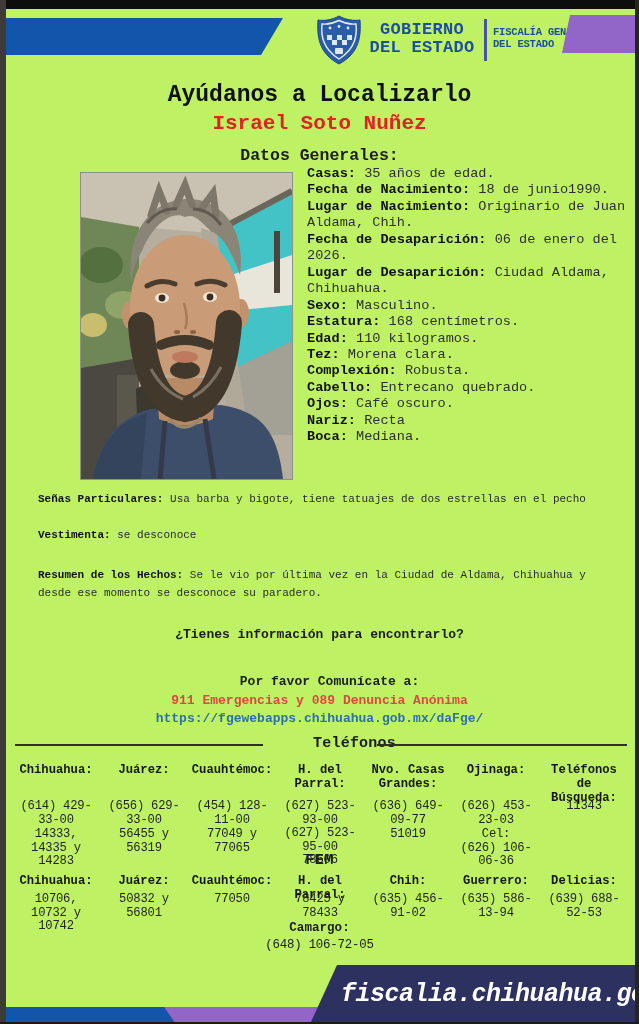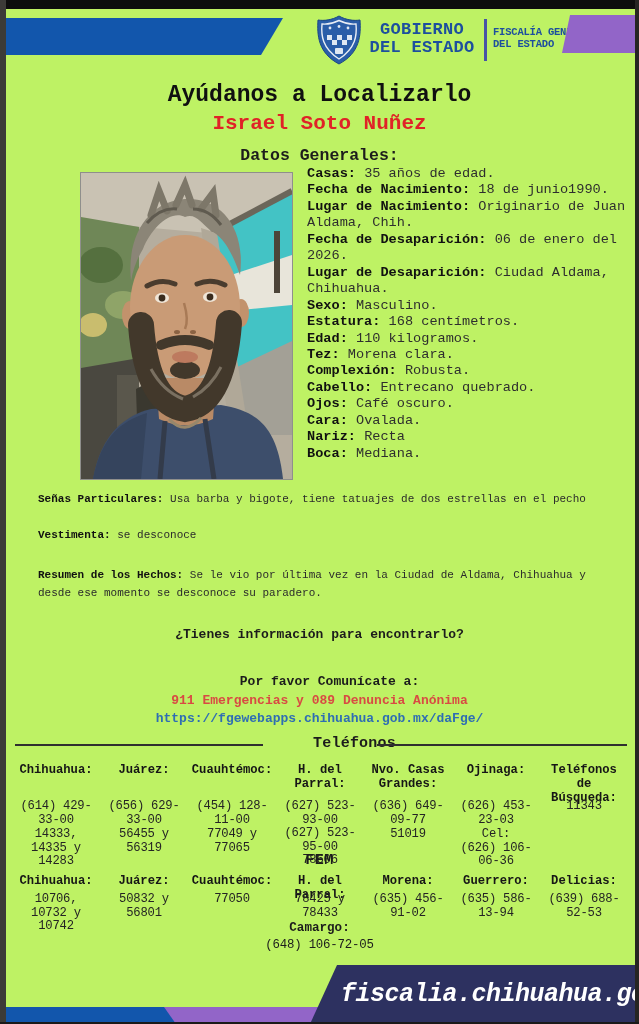--- a/index.html
+++ b/index.html
@@ -166,21 +166,20 @@
     <div><span class="lbl">Lugar de Nacimiento:</span> <span>Originario de Juan Aldama, Chih.</span></div>
     <div><span class="lbl">Fecha de Desaparición:</span> <span>06 de enero del 2026.</span></div>
     <div><span class="lbl">Lugar de Desaparición:</span> <span>Ciudad Aldama, Chihuahua.</span></div>
     <div><span class="lbl">Sexo:</span> <span>Masculino.</span></div>
     <div><span class="lbl">Estatura:</span> <span>168 centímetros.</span></div>
     <div><span class="lbl">Edad:</span> <span>110 kilogramos.</span></div>
     <div><span class="lbl">Tez:</span> <span>Morena clara.</span></div>
     <div><span class="lbl">Complexión:</span> <span>Robusta.</span></div>
     <div><span class="lbl">Cabello:</span> <span>Entrecano quebrado.</span></div>
     <div><span class="lbl">Ojos:</span> <span>Café oscuro.</span></div>
-    <div><span class="lbl">Cara:</span>&nbsp;<span>Ovalada.</span></div>
     <div><span class="lbl">Nariz:</span> <span>Recta</span></div>
     <div><span class="lbl">Boca:</span> <span>Mediana.</span></div>
   </div>
 
   <div class="note note-0"><span class="lbl">Señas Particulares:</span> <span>Usa barba y bigote, tiene tatuajes de dos estrellas en el pecho</span></div>
   <div class="note note-1"><span class="lbl">Vestimenta:</span> <span>se desconoce</span></div>
   <div class="note note-2"><span class="lbl">Resumen de los Hechos:</span> <span>Se le vio por última vez en la Ciudad de Aldama, Chihuahua y desde ese momento se desconoce su paradero.</span></div>
 
   <div class="contact-line contact-q">¿Tienes información para encontrarlo?</div>
   <div class="contact-line contact-i">Por favor Comunícate a:</div>
@@ -243,21 +242,21 @@
     </div>
     <div class="tcol">
       <div class="thead">Cuauhtémoc:</div>
       <div class="tval">77050</div>
     </div>
     <div class="tcol">
       <div class="thead">H. del Parral:</div>
       <div class="tval">78425 y 78433</div>
     </div>
     <div class="tcol">
-      <div class="thead">Morena:</div>
+      <div class="thead">Chih:</div>
       <div class="tval">(635) 456-91-02</div>
     </div>
     <div class="tcol">
       <div class="thead">Guerrero:</div>
       <div class="tval">(635) 586-13-94</div>
     </div>
     <div class="tcol">
       <div class="thead">Delicias:</div>
       <div class="tval">(639) 688-52-53</div>
     </div>

